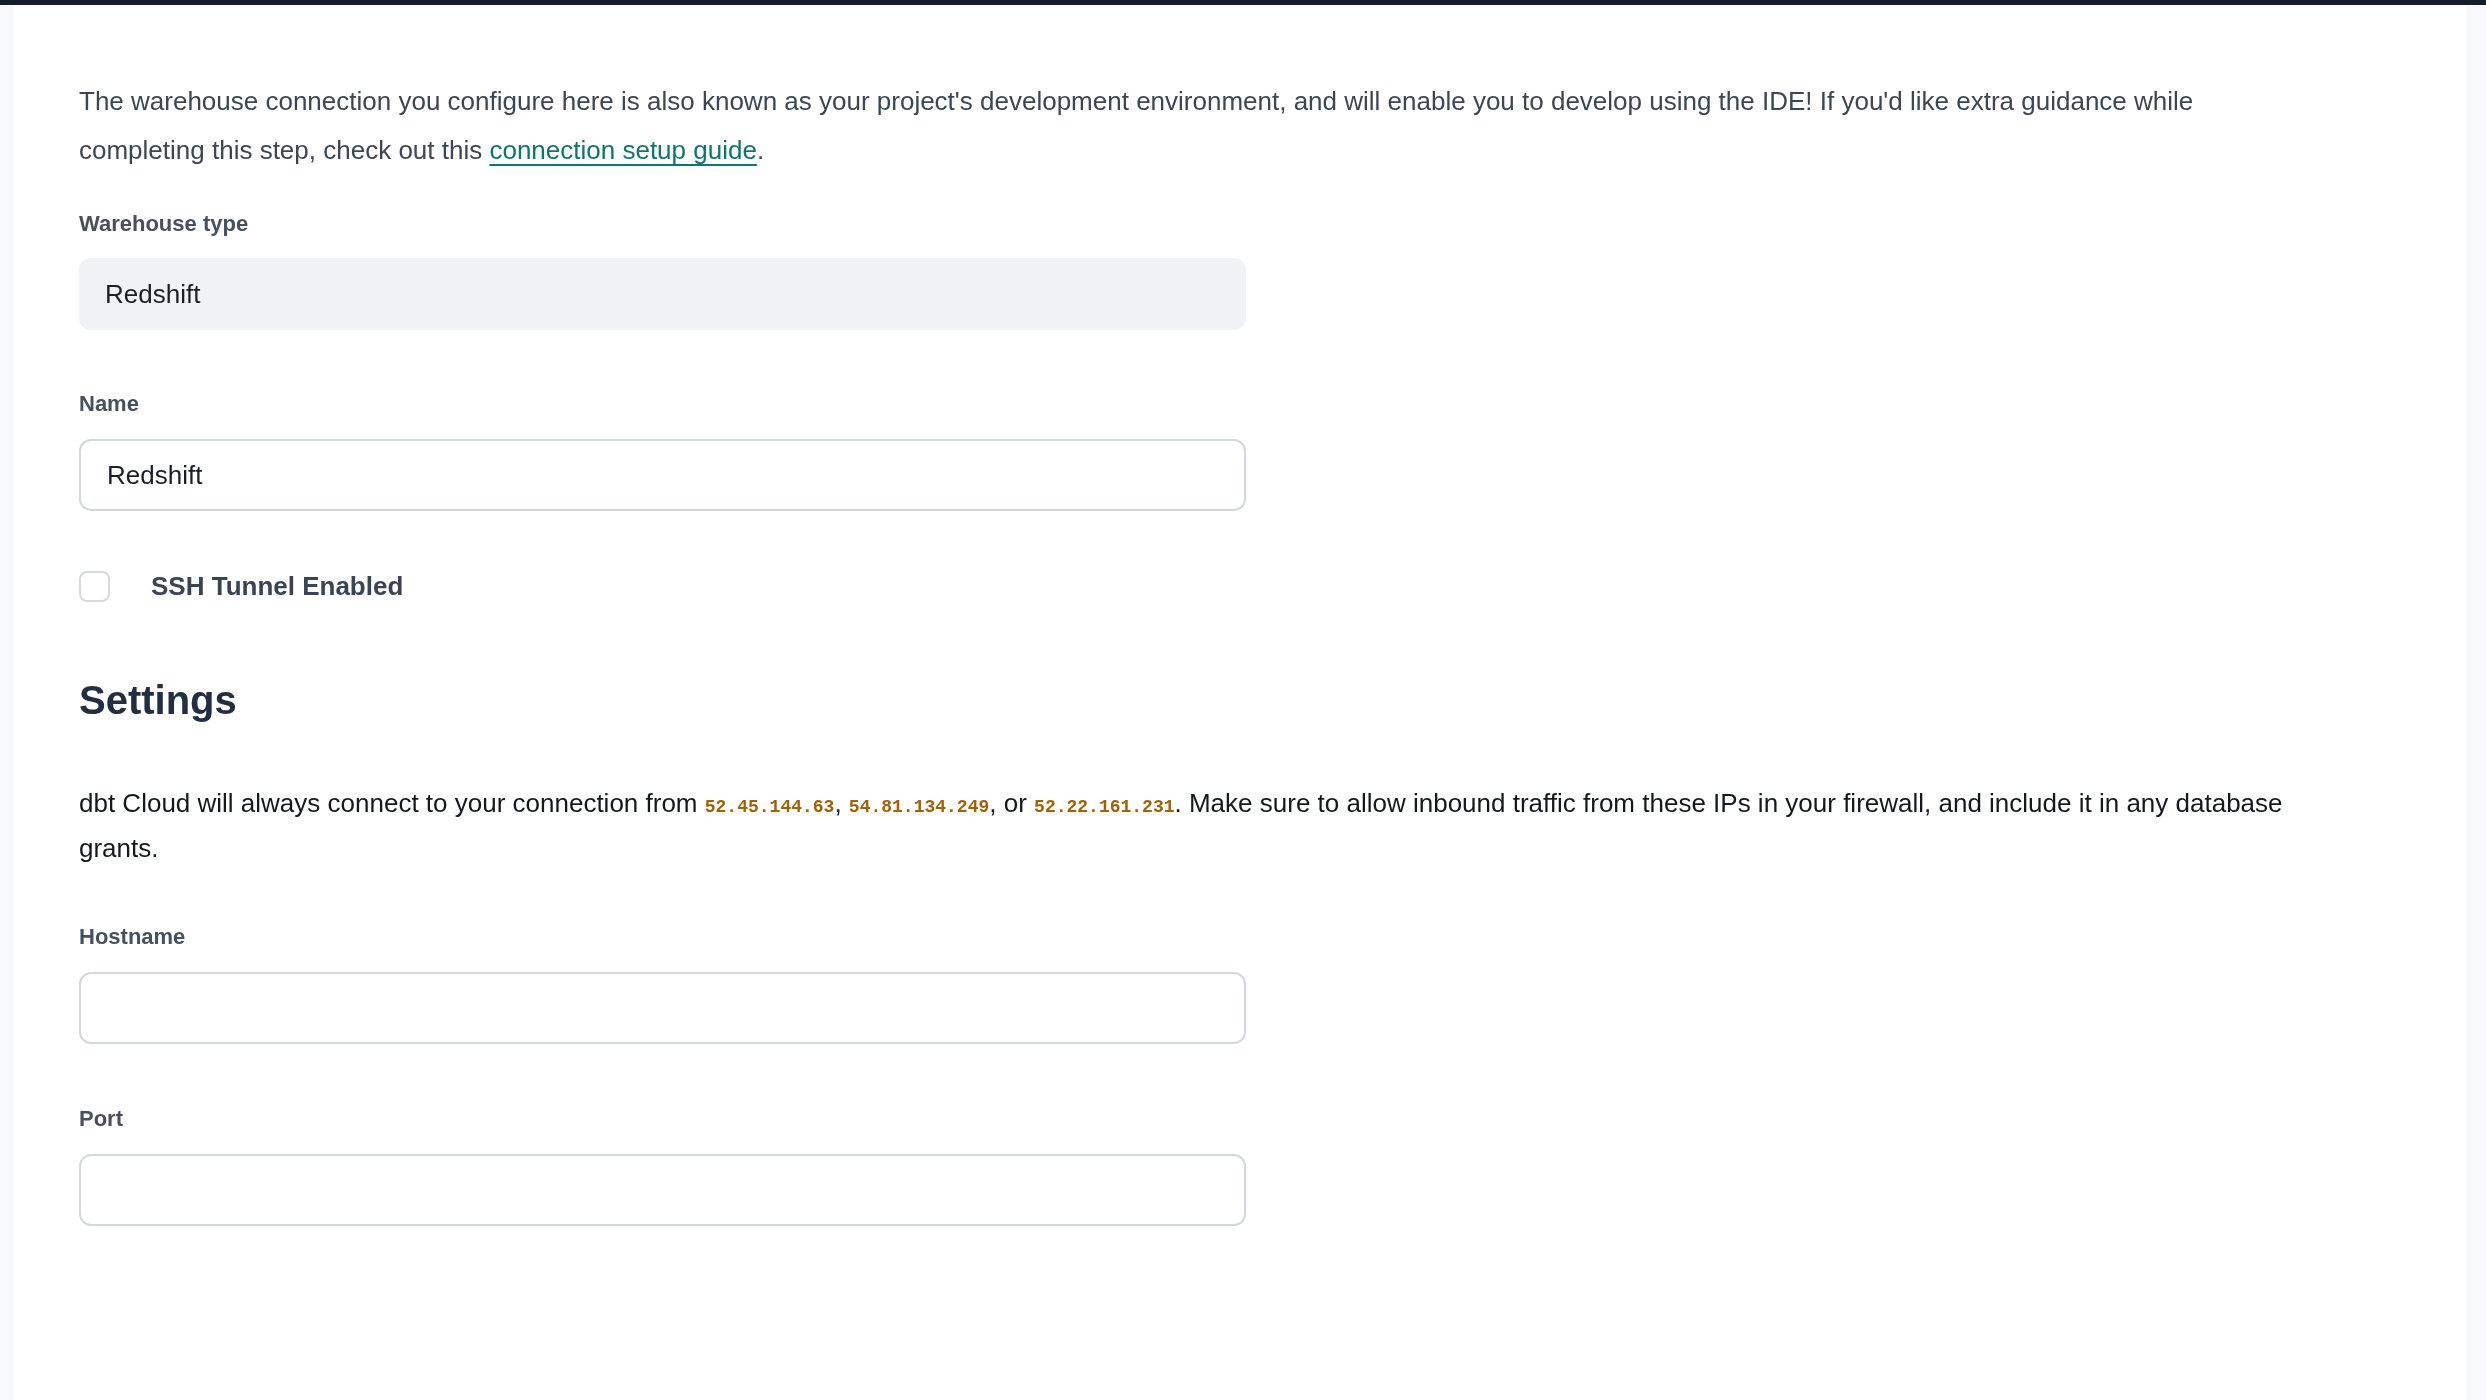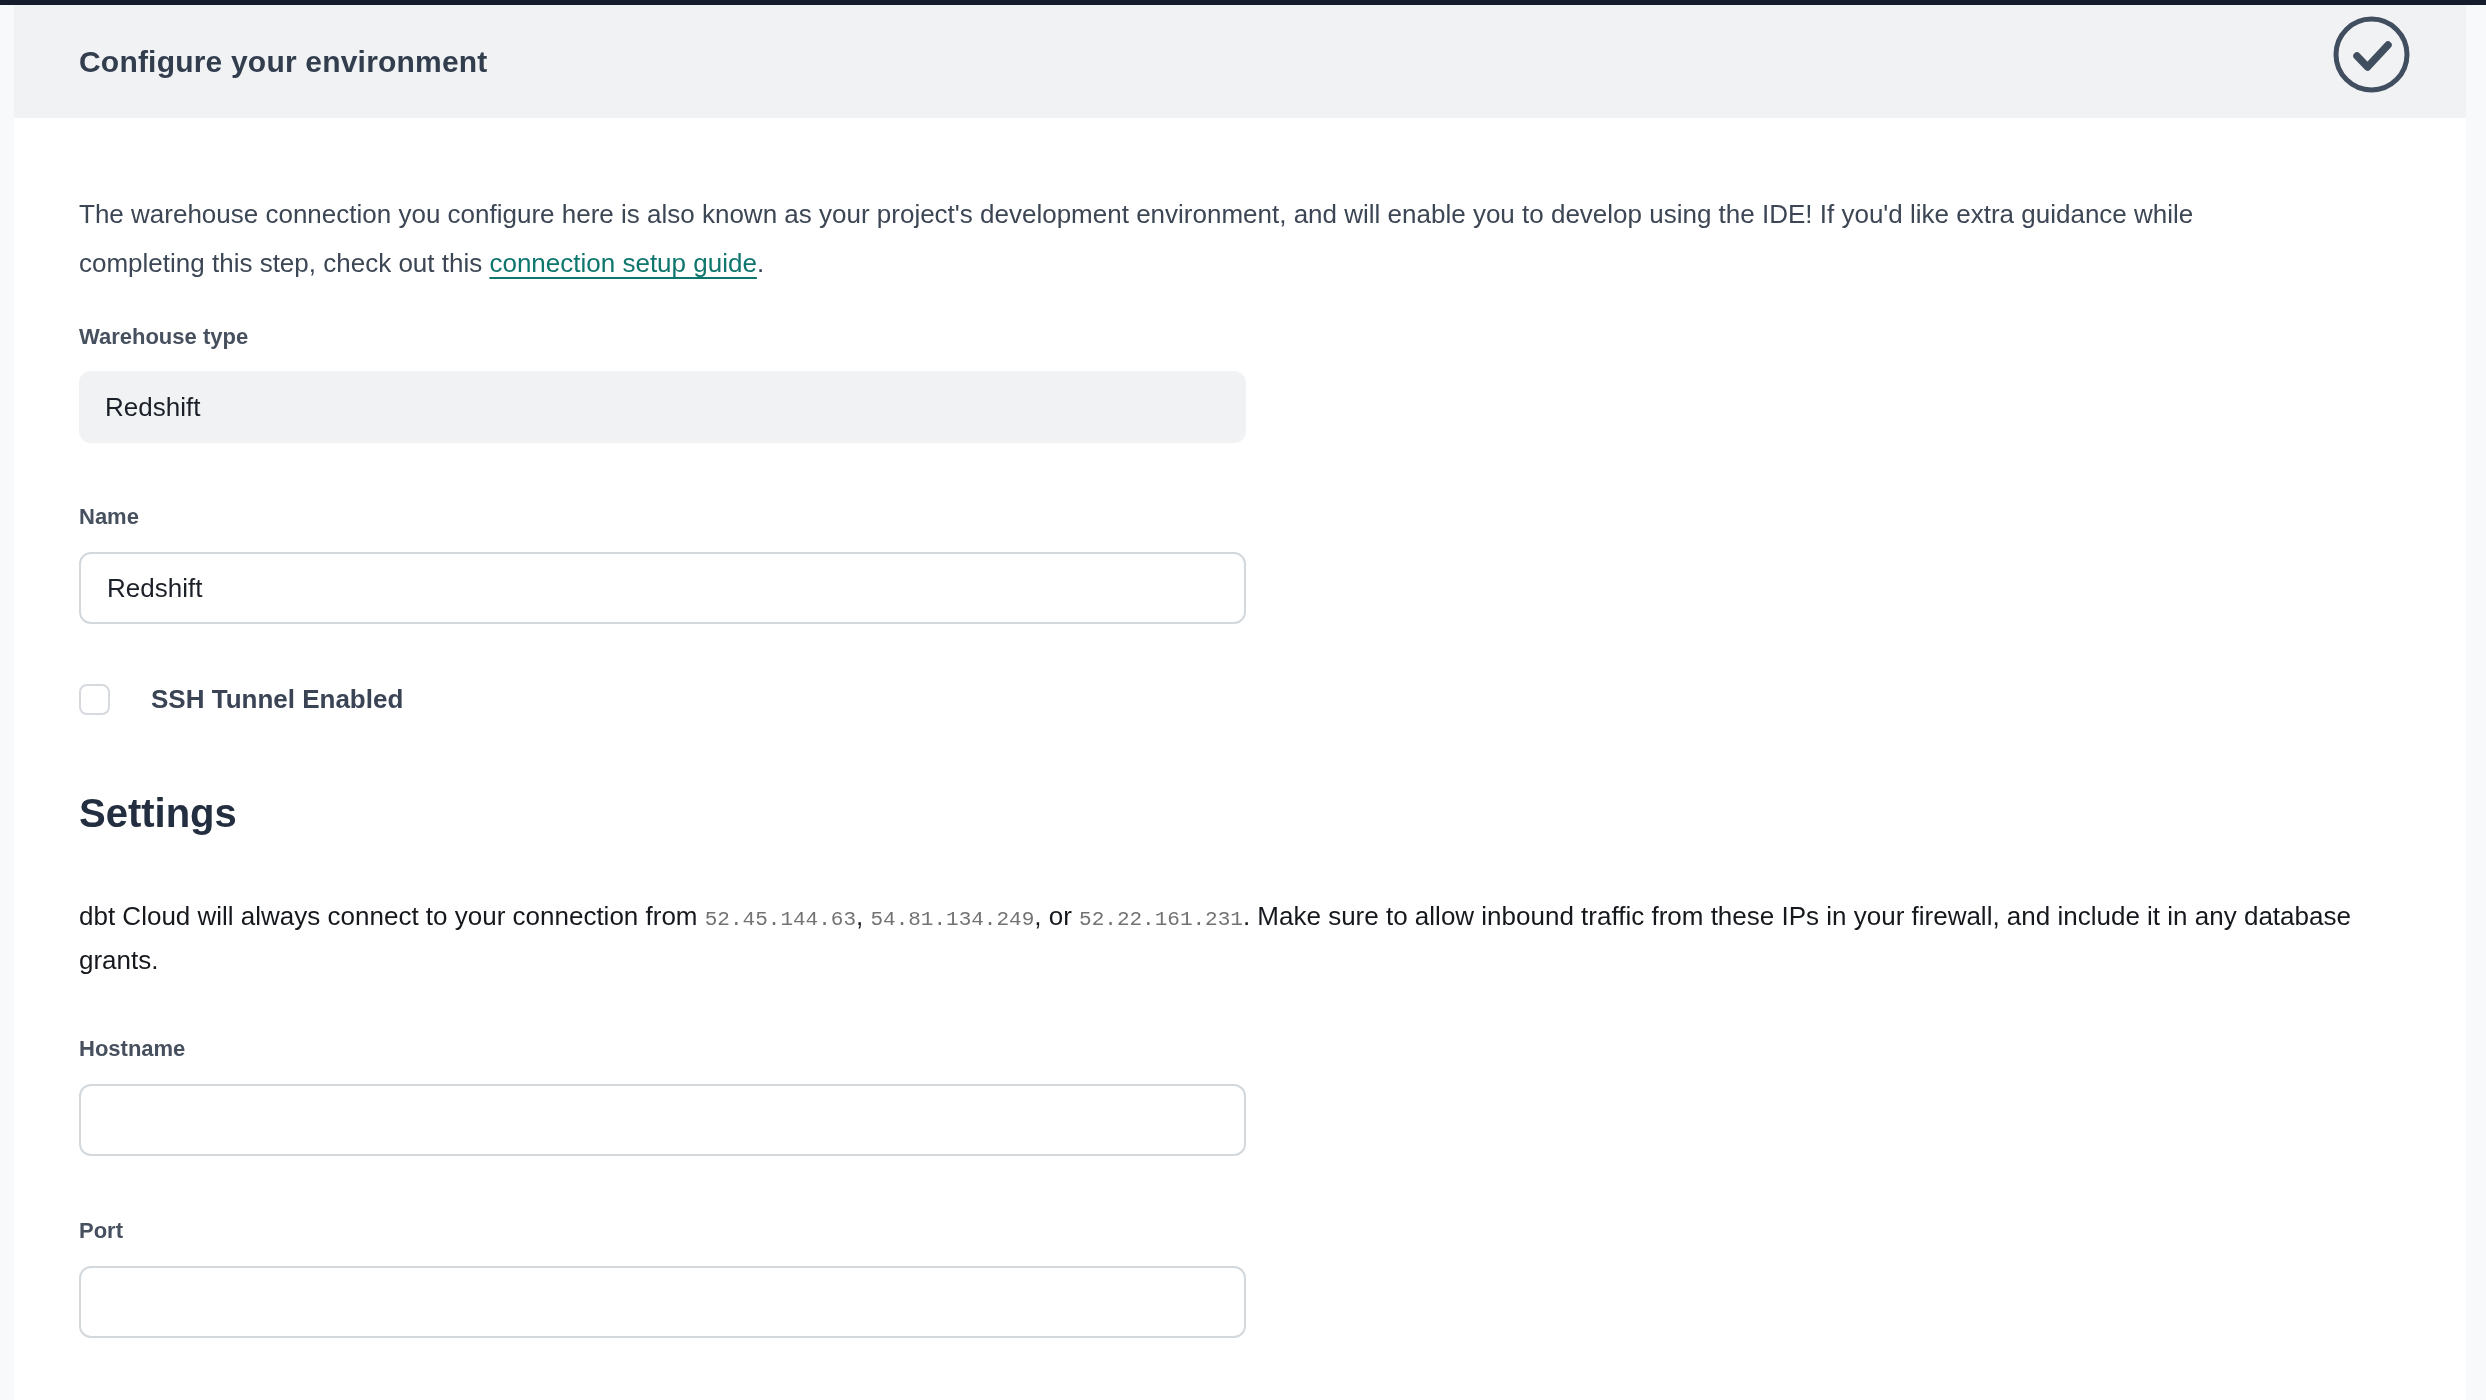--- a/index.html
+++ b/index.html
@@ -133,40 +133,34 @@
 
   .ip-note {
     margin-top: 61px;
     font-size: 26px;
     line-height: 41px;
     color: #15181d;
     max-width: 2300px;
   }
   .ip {
     font-family: "Liberation Mono", "DejaVu Sans Mono", monospace;
-    font-size: 21px;
-    color: #737373;
+    font-size: 18px;
+    color: #a16207;
+    font-weight: bold;
   }
 </style>
 </head>
 <body>
 
 <div class="top-border"></div>
 <div class="gutter gutter-left"></div>
 <div class="gutter gutter-right"></div>
 
 <div class="panel">
 
-  <div class="header">
-    <div class="header-title">Configure your environment</div>
-    <svg class="status-icon" viewBox="0 0 79 79">
-      <circle cx="39.5" cy="39.5" r="35.5" fill="none" stroke="#414e5f" stroke-width="5"></circle>
-      <path d="M25 41 L35.5 52 L56 30" fill="none" stroke="#414e5f" stroke-width="7.5" stroke-linecap="round" stroke-linejoin="round"></path>
-    </svg>
-  </div>
 
   <div class="content">
 
     <p class="intro"><span>The warehouse connection you configure here is also known as your project's development environment, and will enable you to develop using the IDE! If you'd like extra guidance while completing this step, check out this </span><a>connection setup guide</a><span>.</span></p>
 
     <label class="field-label">Warehouse type</label>
     <div class="field field-readonly">
       <span>Redshift</span>
     </div>
 

